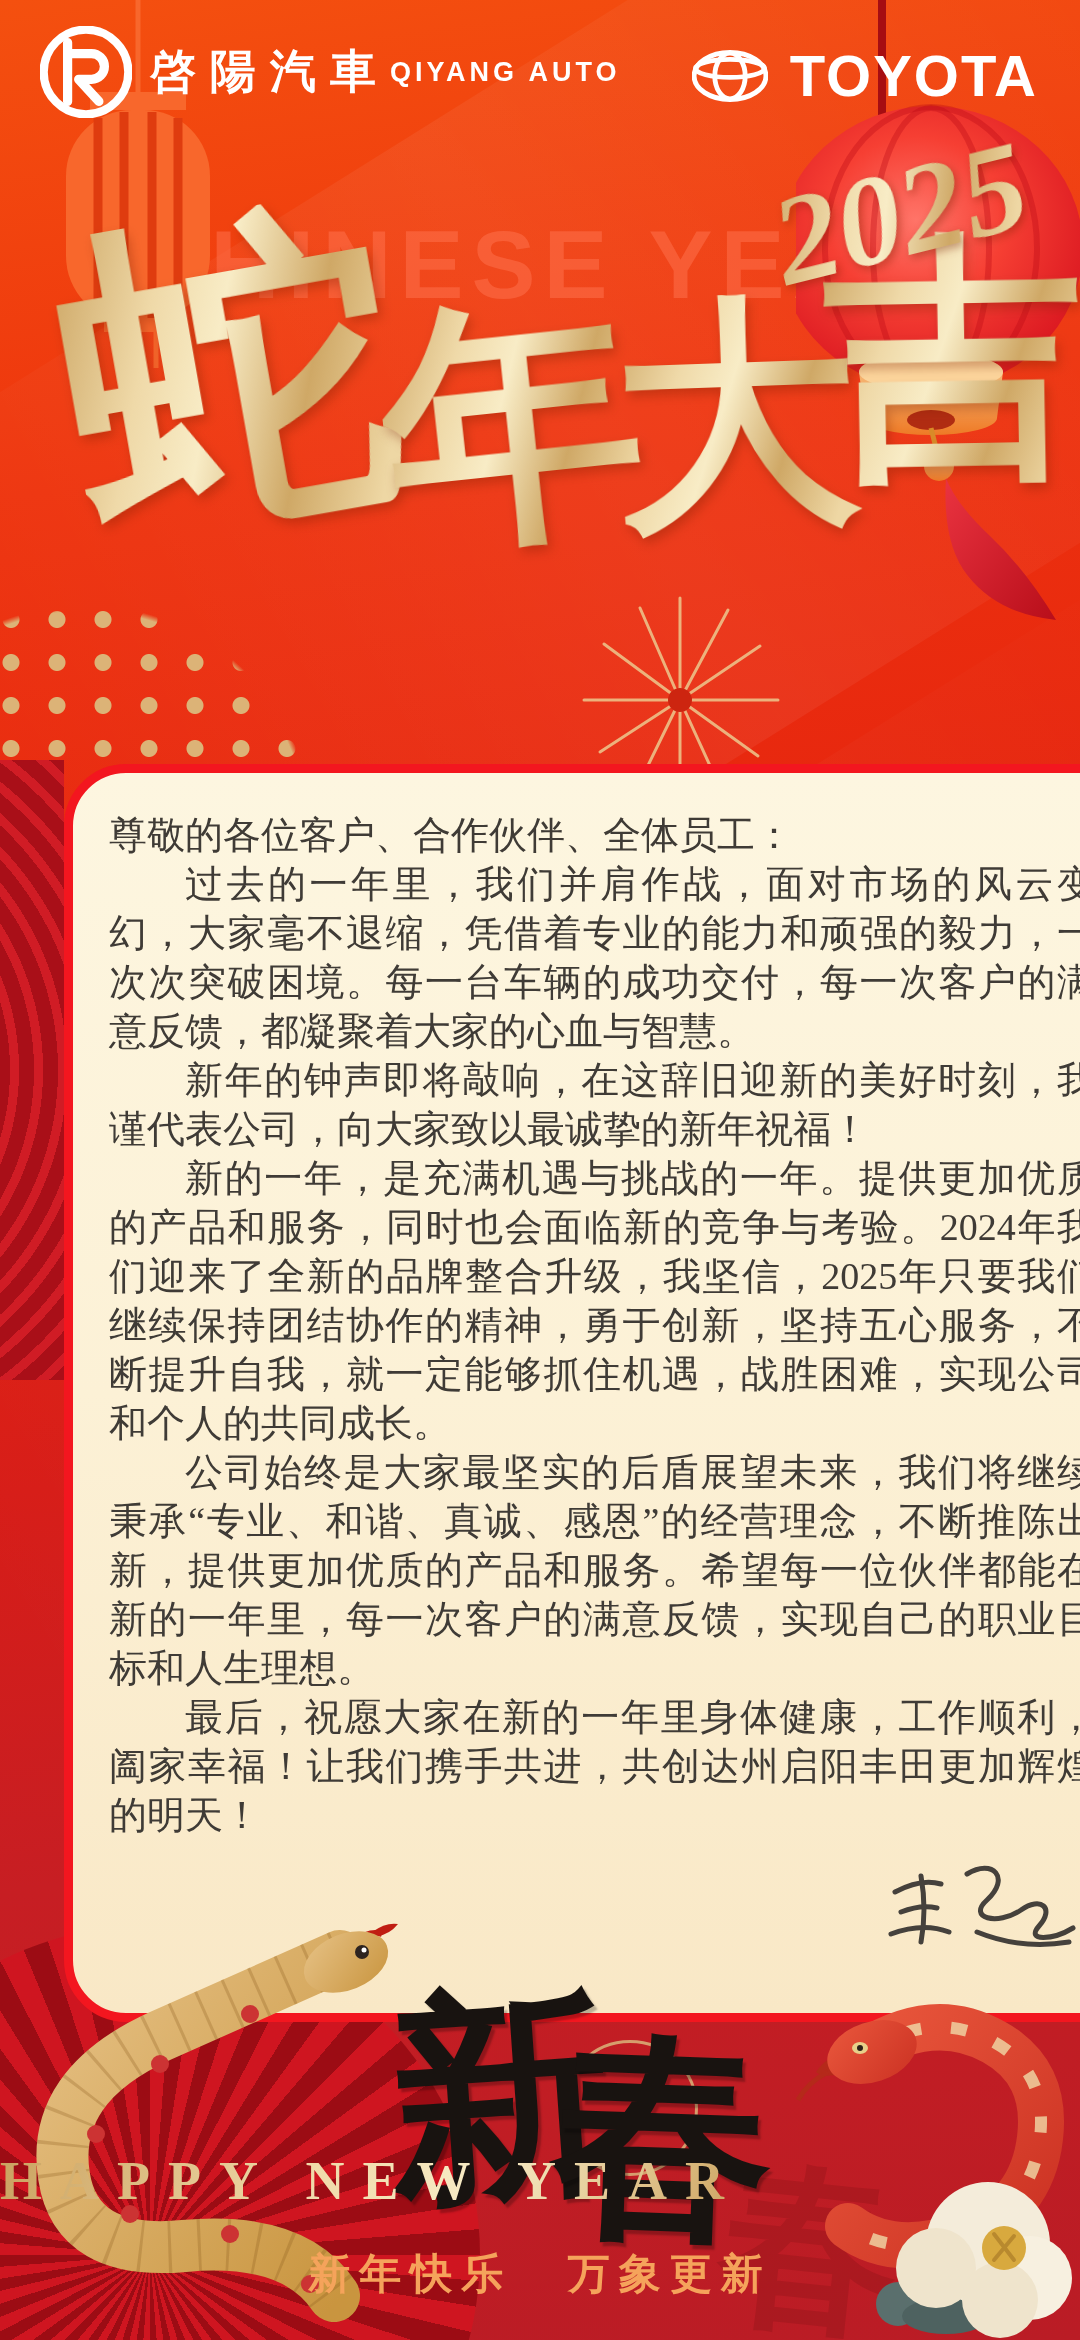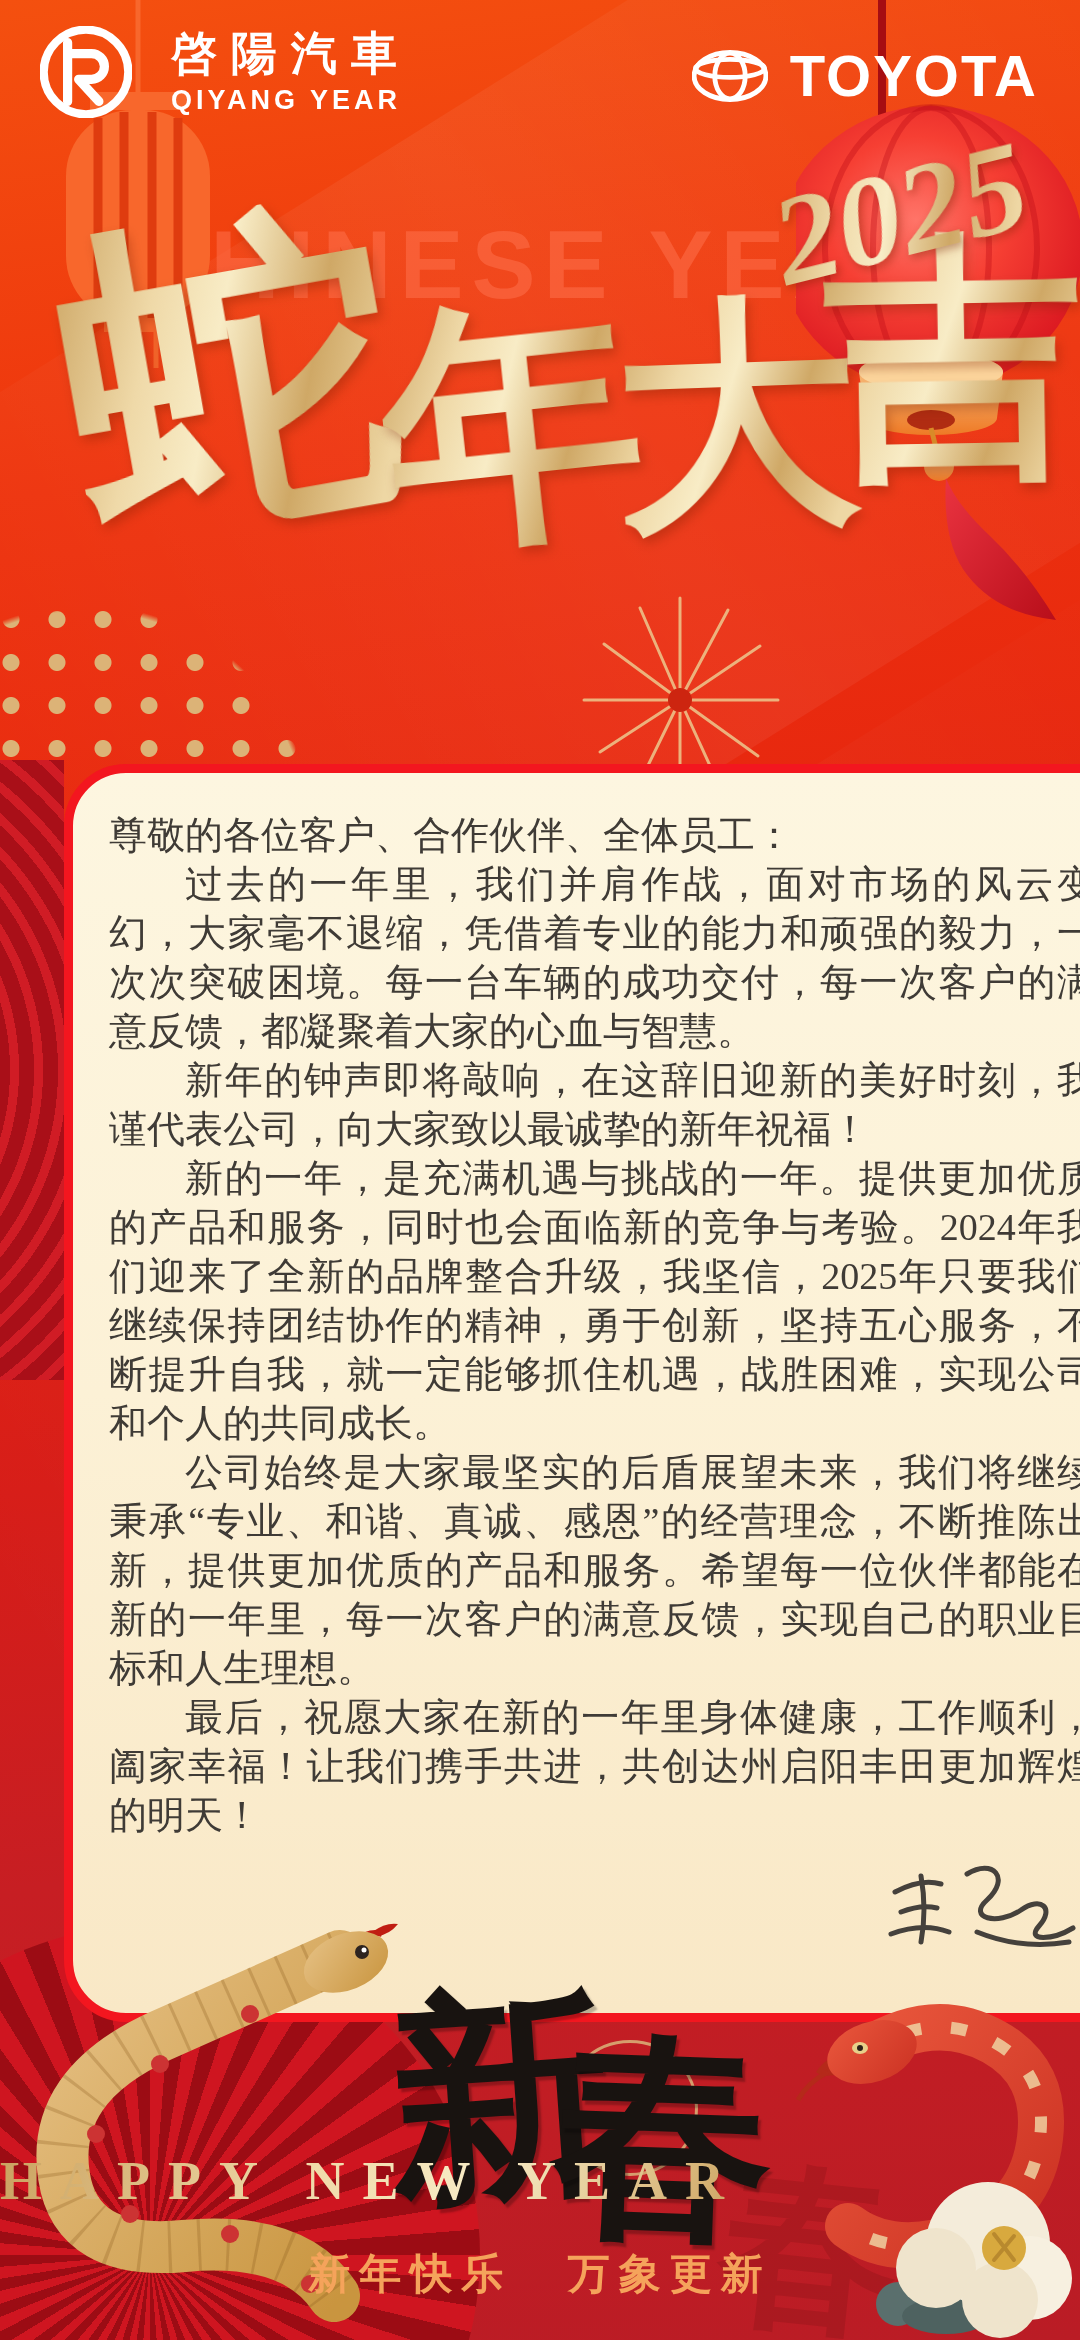--- a/index.html
+++ b/index.html
@@ -7,21 +7,21 @@
     position:relative; width:1080px; height:2340px; overflow:hidden;
     font-family:"Liberation Sans","DejaVu Sans",sans-serif;
     background:linear-gradient(172deg,#f4500f 0%,#ee340e 20%,#e5230f 42%,#d71d18 60%,#c71e23 76%,#ba1c25 100%);
   }
   .sheen{position:absolute;width:1600px;height:700px;background:linear-gradient(90deg,rgba(255,255,255,0) 0%,rgba(255,255,255,.06) 50%,rgba(255,255,255,0) 100%);transform:rotate(-32deg);pointer-events:none;}
   .sheen.s1{left:-200px;top:80px;} .sheen.s2{left:-100px;top:900px;opacity:.7;}
 
   
   .brand{position:absolute;left:40px;top:26px;display:flex;align-items:center;gap:18px;z-index:8;}
   .brand-emblem{width:92px;height:92px;}
-  .brand-text{display:flex;flex-direction:column;line-height:1;margin-left:21px;}
+  .brand-text{display:flex;flex-direction:row;line-height:1;}
   .brand-cn{color:#fff;font-size:46px;font-weight:700;letter-spacing:14px;font-family:"Liberation Serif","DejaVu Serif",serif;}
   .brand-en{color:#fff;font-size:27px;font-weight:700;letter-spacing:4px;margin-top:10px;}
   .partner{position:absolute;right:42px;top:42px;display:flex;align-items:center;gap:22px;z-index:8;}
   .toyota-mark{width:76px;height:52px;}
   .partner-name{color:#fff;font-size:58px;font-weight:800;letter-spacing:2px;}
 
   
   .watermark{position:absolute;left:0;top:210px;width:100%;text-align:center;font-size:96px;font-weight:800;letter-spacing:8px;color:rgba(255,115,80,.5);z-index:1;}
   .gold-text{background:linear-gradient(110deg,#caa25f 0%,#efd9a8 28%,#f8ecc6 45%,#cfa866 68%,#eed7a4 90%);-webkit-background-clip:text;background-clip:text;color:transparent;}
   .hero-calli{position:absolute;left:66px;top:176px;width:960px;height:500px;transform:rotate(-4deg);z-index:2;font-family:"Liberation Serif","DejaVu Serif",serif;font-weight:900;}
@@ -88,21 +88,21 @@
   <div class="sheen s1"></div>
   <div class="sheen s2"></div>
 
   <div class="brand">
     <svg class="brand-emblem" viewBox="0 0 100 100">
       <circle cx="50" cy="50" r="46" fill="none" stroke="#ffffff" stroke-width="9"></circle>
       <path d="M30 18 v64 M30 30 h26 a14 14 0 0 1 0 28 l-14 0 22 24" fill="none" stroke="#ffffff" stroke-width="10" stroke-linecap="round" stroke-linejoin="round"></path>
     </svg>
     <div class="brand-text">
       <span class="brand-cn">啓陽汽車</span>
-      <span class="brand-en">QIYANG YEAR</span>
+      <span class="brand-en">QIYANG AUTO</span>
     </div>
   </div>
 
   <div class="partner">
     <svg class="toyota-mark" viewBox="0 0 110 74">
       <ellipse cx="55" cy="37" rx="52" ry="34" fill="none" stroke="#ffffff" stroke-width="7"></ellipse>
       <ellipse cx="55" cy="37" rx="22" ry="33" fill="none" stroke="#ffffff" stroke-width="7"></ellipse>
       <ellipse cx="55" cy="26" rx="50" ry="13" fill="none" stroke="#ffffff" stroke-width="7"></ellipse>
     </svg>
     <span class="partner-name">TOYOTA</span>

